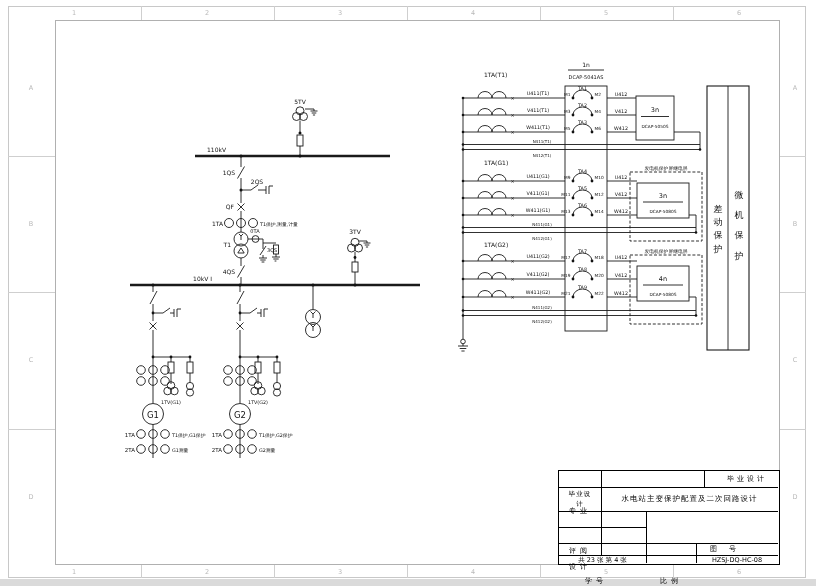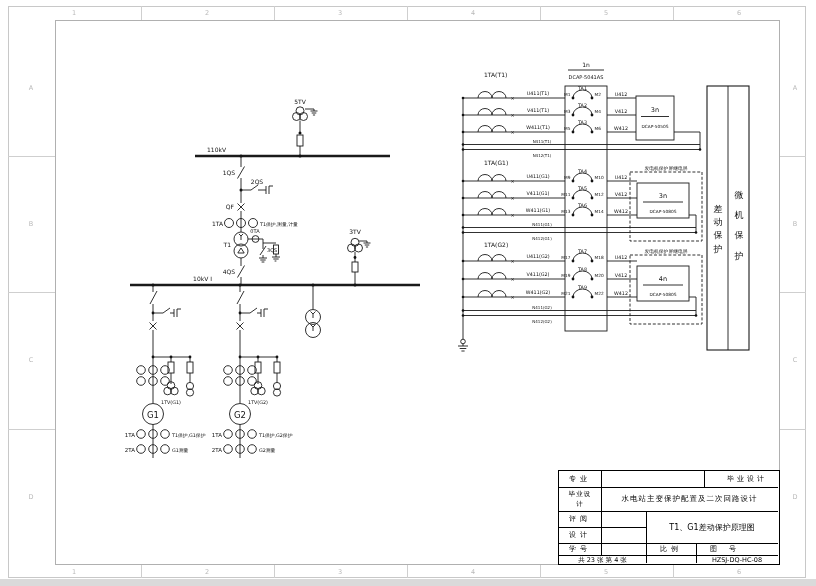--- a/index.html
+++ b/index.html
@@ -30,21 +30,21 @@
   
   .vtext { position: absolute; writing-mode: vertical-rl; text-orientation: upright; color: #111; z-index: 3; }
   .vt-left  { left: 709px; top: 197px; width: 15px; height: 118px; font-size: 9px; letter-spacing: 13px; }
   .vt-right { left: 730px; top: 183px; width: 15px; height: 145px; font-size: 9px; letter-spacing: 20px; }
 
   
   .tb { position: absolute; left: 558px; top: 470px; width: 222px; height: 95px; border: 1.5px solid #000; z-index: 4; background: #fff; }
   .tb .hl { position: absolute; height: 1px; background: #000; }
   .tb .vl { position: absolute; width: 1px; background: #000; }
   .tb .cell { position: absolute; display: flex; align-items: center; justify-content: center; color: #000; font-size: 7px; }
-  .lbl { letter-spacing: 4px; }
+  .lbl { letter-spacing: 4px; margin-top: 32px; }
   .bold { font-weight: normal; }
 
   .bottom-shade { position: absolute; left: 0; top: 579px; width: 816px; height: 7px; background: #dadada; }
 </style>
 </head>
 <body>
 
 <div class="page">
 
   <div class="outer-border"></div>
@@ -541,22 +541,21 @@
     <div class="vl" style="left:137px;top:72px;height:20px"></div>
 
     <div class="cell lbl" style="left:0;top:0;width:42px;height:16px">专业</div>
     <div class="cell" style="left:145px;top:0;width:86px;height:16px;letter-spacing:3px">毕业设计</div>
     <div class="cell" style="left:0;top:16px;width:42px;height:24px">
       <div style="width:28px;font-size:6.5px;line-height:1.6;text-align:center;letter-spacing:1px">毕业设计</div>
     </div>
     <div class="cell bold" style="left:42px;top:16px;width:177px;height:24px;font-size:7.5px;letter-spacing:1px">水电站主变保护配置及二次回路设计</div>
     <div class="cell lbl" style="left:0;top:40px;width:42px;height:16px">评阅</div>
     <div class="cell lbl" style="left:0;top:56px;width:42px;height:16px">设计</div>
-    <div class="cell bold" style="left:87px;top:40px;width:132px;height:32px;font-size:8px">T1、G1差动保护原理图</div>
-    <div class="cell lbl" style="left:0;top:72px;width:42px;height:12px">学号</div>
+    <div class="cell lbl" style="left:16px;top:72px;width:42px;height:12px">学号</div>
     <div class="cell lbl" style="left:87px;top:72px;width:50px;height:12px">比例</div>
     <div class="cell" style="left:137px;top:72px;width:59px;height:12px;letter-spacing:5px">图  号</div>
     <div class="cell" style="left:0;top:84px;width:87px;height:10px;font-size:6.5px">共 23 张  第 4 张</div>
     <div class="cell" style="left:137px;top:84px;width:82px;height:10px;font-size:6.5px">HZSJ-DQ-HC-08</div>
   </div>
 
   <div class="bottom-shade"></div>
 </div>
 
 </body></html>

